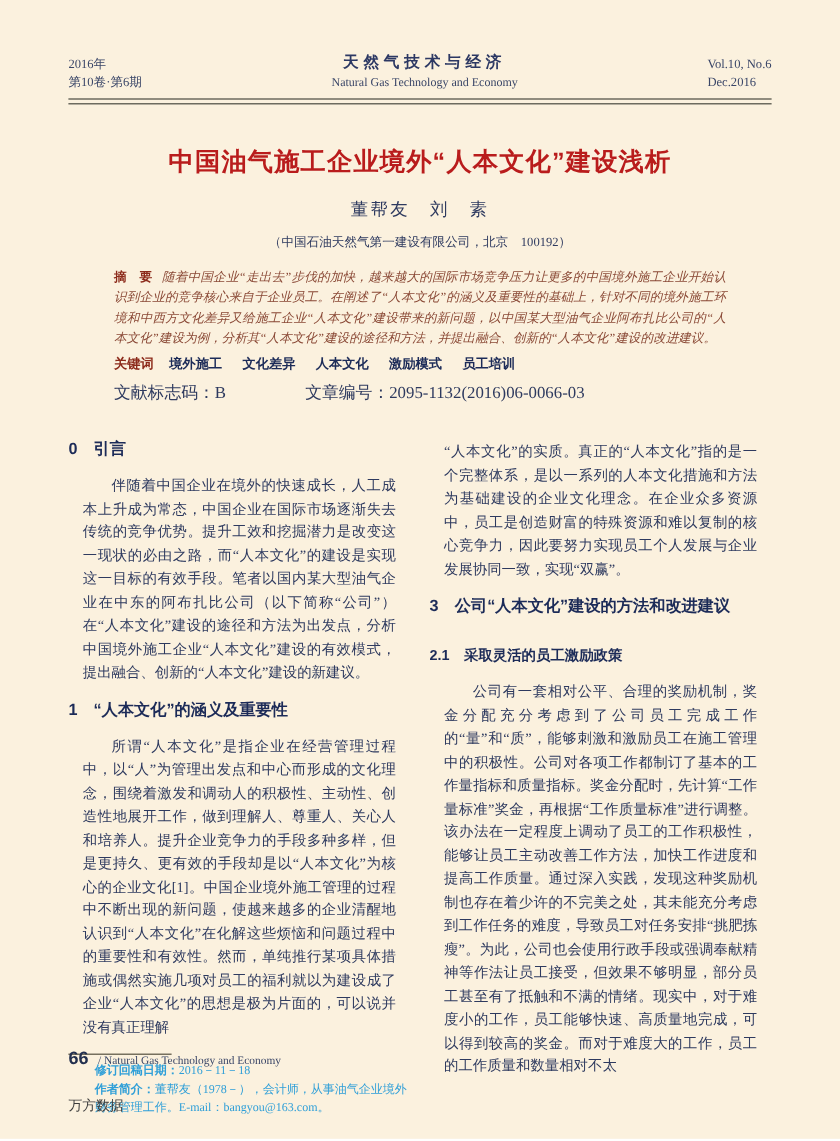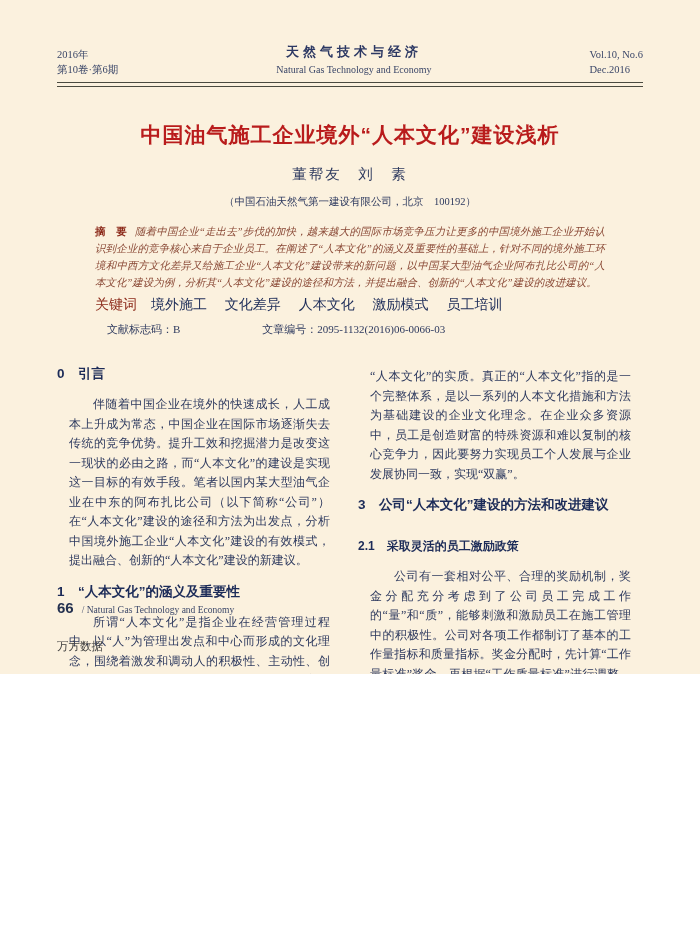--- a/index.html
+++ b/index.html
@@ -1,18 +1,18 @@
 <!DOCTYPE html>
 <html><head>
 <meta charset="utf-8">
 <style>
   html,body{margin:0;padding:0;}
   .page{
     position:relative;
-    width:700px;height:674px;
+    width:700px;height:949px;
     background:#fbf1de;
     color:#2e3a5f;
     font-family:"Liberation Serif","DejaVu Serif",serif;
     overflow:hidden;
     box-sizing:border-box;
   }
   .content{position:absolute;left:57px;right:57px;top:44px;}
 
   
   .jheader{display:flex;justify-content:space-between;align-items:flex-end;font-size:10.5px;line-height:15px;color:#3a4668;}
@@ -26,24 +26,24 @@
   .doi{margin-top:16px;font-size:11px;color:#2e3a5f;}
 
   
   .title{margin-top:34px;text-align:center;font-family:"Liberation Sans","DejaVu Sans",sans-serif;font-weight:bold;font-size:21px;letter-spacing:1px;color:#b91c1c;}
   .authors{margin-top:16px;text-align:center;font-size:14.5px;letter-spacing:2px;color:#2e3a5f;}
   .affil{margin-top:11px;text-align:center;font-size:10.5px;color:#2e3a5f;}
 
   
   .abstract{margin:14px 38px 0 38px;font-size:10.5px;line-height:17px;text-align:justify;color:#8a4936;font-style:italic;}
   .abstract .lbl{color:#8c2a1a;font-weight:bold;font-style:normal;font-family:"Liberation Sans","DejaVu Sans",sans-serif;margin-right:8px;}
-  .kwline{margin:5px 38px 0 38px;font-size:14px;font-family:"Liberation Sans","DejaVu Sans",sans-serif;font-weight:normal;color:#1c2b58;}
+  .kwline{margin:5px 38px 0 38px;font-size:11px;font-family:"Liberation Sans","DejaVu Sans",sans-serif;font-weight:bold;color:#1c2b58;}
   .kwline .lbl{color:#8c2a1a;margin-right:10px;}
   .kwline .kw{margin-right:14px;}
-  .metaline{margin:8px 38px 0 50px;font-size:11px;color:#2e3a5f;display:flex;gap:16px;}
+  .metaline{margin:8px 38px 0 38px;font-size:14px;color:#2e3a5f;display:flex;}
   .metaline .m2{margin-left:66px;}
 
   
   .cols{display:flex;margin-top:18px;gap:16px;}
   .col{width:285px;font-size:12px;line-height:19.5px;text-align:justify;color:#2e3a5f;}
   .sect-h{font-family:"Liberation Sans","DejaVu Sans",sans-serif;font-weight:bold;color:#1c2b58;font-size:13.5px;margin:10px 0 8px 0;text-align:left;line-height:18px;}
   .sect-h2{font-family:"Liberation Sans","DejaVu Sans",sans-serif;font-weight:bold;color:#1c2b58;font-size:12px;margin:24px 0 7px 0;text-align:left;line-height:17px;}
   .para{text-indent:2em;margin:12px;}
   .para.no-indent{text-indent:0;}
 

